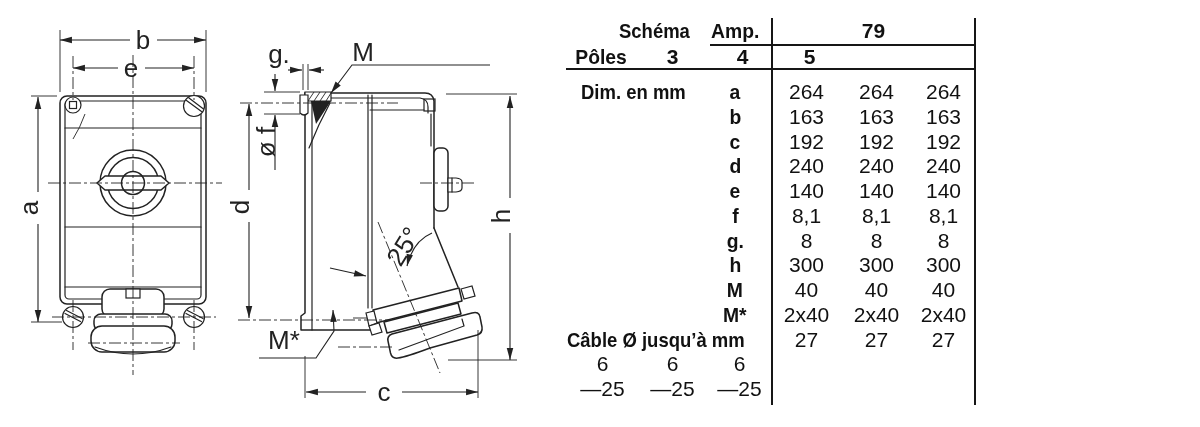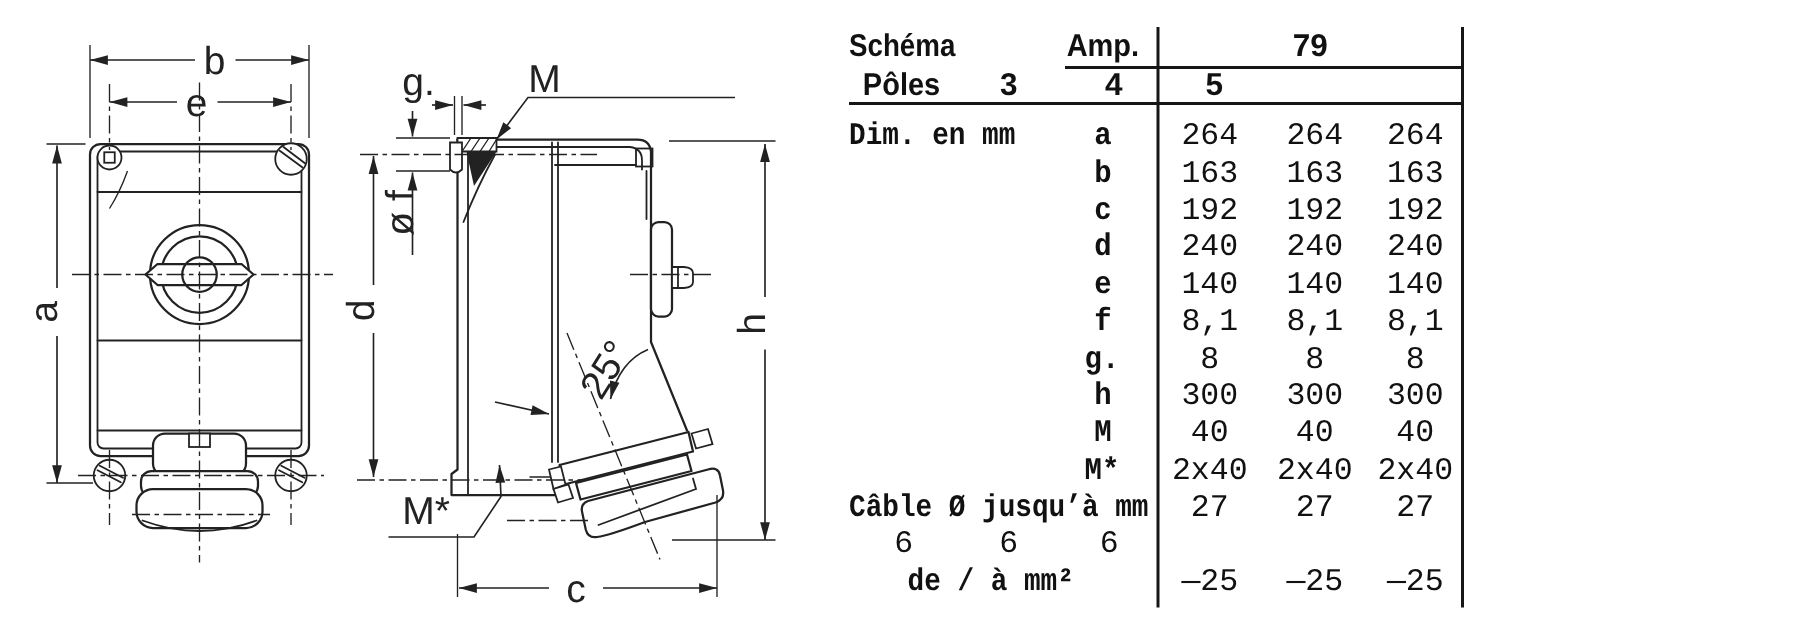--- a/index.html
+++ b/index.html
@@ -5,22 +5,22 @@
   html,body{margin:0;padding:0;}
   body{width:1200px;height:427px;background:#fff;position:relative;overflow:hidden;
        font-family:"Liberation Sans",sans-serif;color:#111;}
   .rule{position:absolute;background:#161616;}
   
   .tb{position:absolute;left:566px;top:18px;width:411px;font-size:21px;}
   .row{display:flex;}
   .rh{height:26px;line-height:26px;}
   .rh2{height:25px;line-height:25px;}
   .gap{height:11px;}
-  .rb{height:24.77px;line-height:24.77px;font-family:Liberation Mono, monospace;}
-  .c0{width:134px;text-align:left;}
+  .rb{height:24.77px;line-height:24.77px;}
+  .c0{width:134px;text-align:right;}
   .c0w{width:204px;text-align:center;}
   .ck{width:70px;text-align:center;}
   .v1{width:73px;text-align:center;}
   .v2{width:67px;text-align:center;}
   .v3{width:67px;text-align:center;}
   .span63{width:207px;text-align:center;}
   .b{font-weight:700;}
   .sq{display:inline-block;transform:scaleX(0.88);transform-origin:0 50%;white-space:nowrap;}
   .sqc{display:inline-block;transform:scaleX(0.92);transform-origin:50% 50%;white-space:nowrap;}
   
@@ -301,21 +301,20 @@
     <div class="v1">27</div>
     <div class="v2">27</div>
     <div class="v3">27</div>
   </div>
   <div class="row rb">
     <div class="v1">6</div>
     <div class="v2">6</div>
     <div class="v3">6</div>
   </div>
   <div class="row rb">
-    <div class="c0w b"><span class="sq">de / à mm²</span></div>
     <div class="v1">—25</div>
     <div class="v2">—25</div>
     <div class="v3">—25</div>
   </div>
 </div>
 
 <div class="rule" style="left:710px;top:43.5px;width:265px;height:2px;"></div>
 <div class="rule" style="left:566px;top:68px;width:409px;height:2.4px;"></div>
 <div class="rule" style="left:771px;top:18px;width:2px;height:387px;"></div>
 <div class="rule" style="left:974px;top:18px;width:2px;height:387px;"></div>

